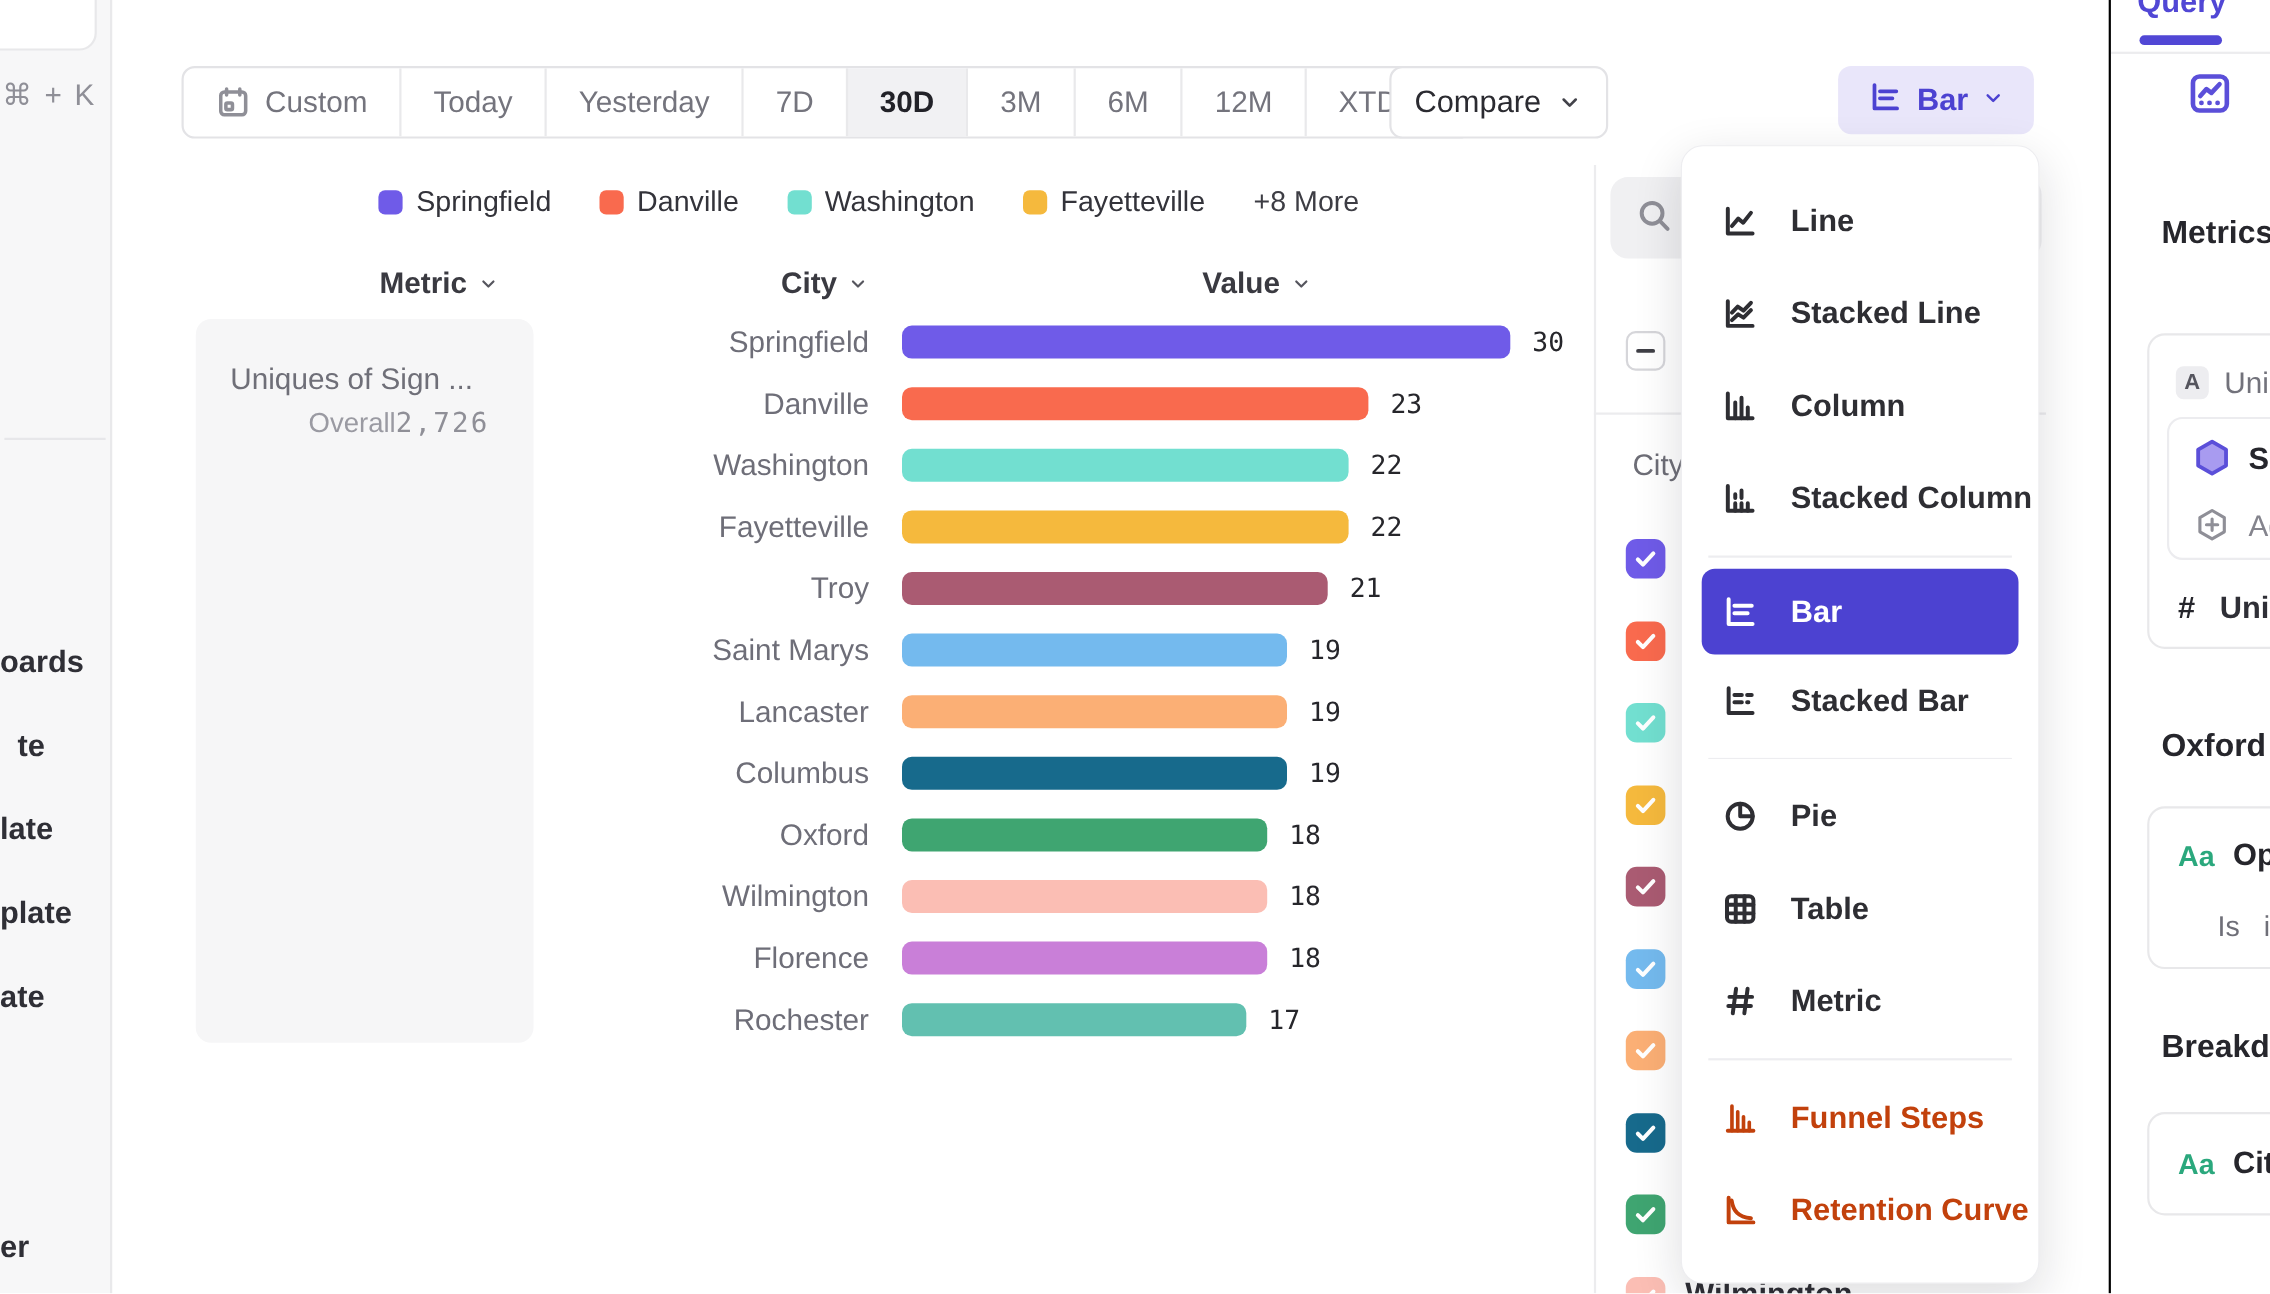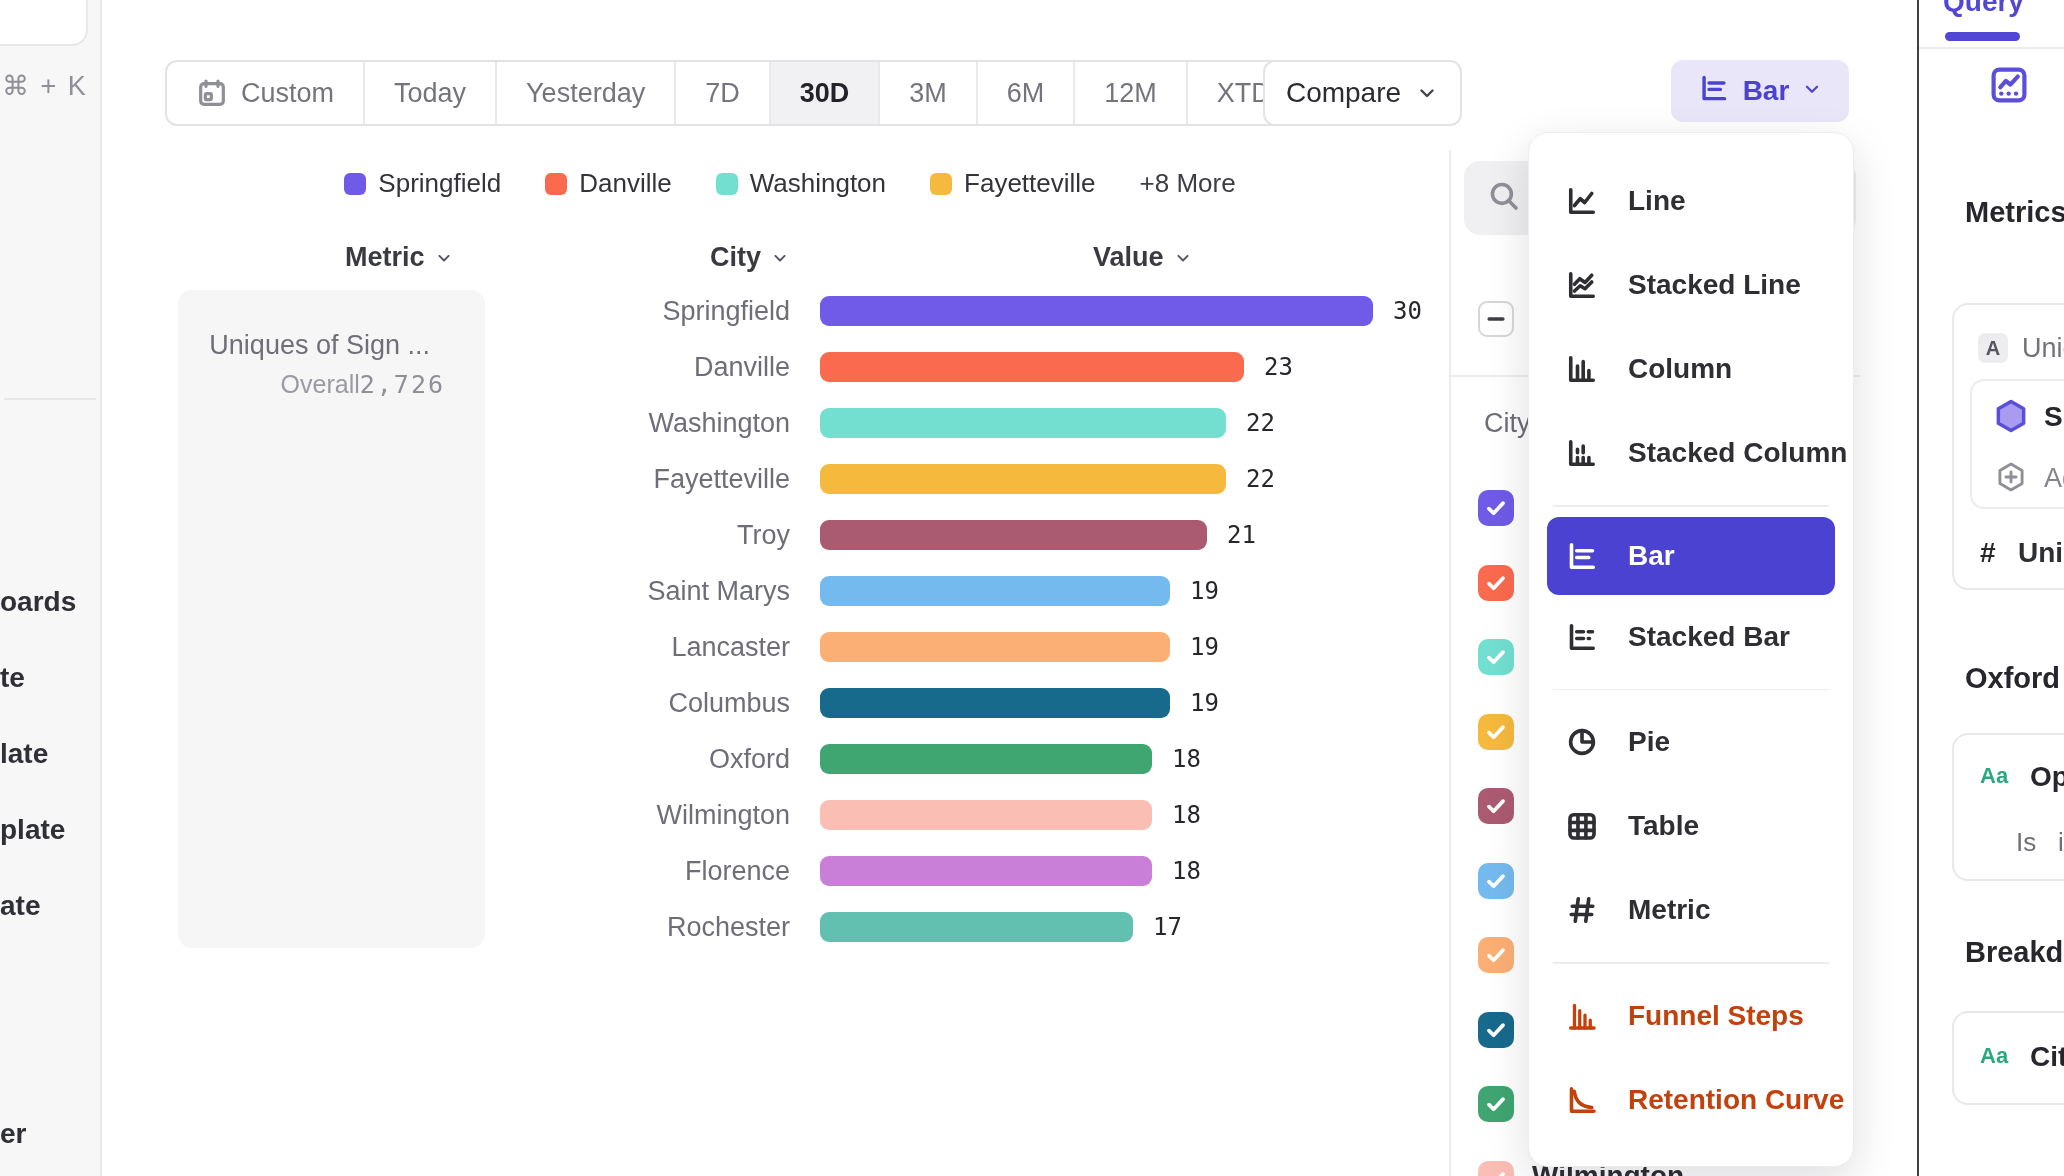--- a/index.html
+++ b/index.html
@@ -74,51 +74,51 @@
   #charttype-menu{left:1528px;top:132px;width:326px;background:#fff;border:1.5px solid #ededf0;border-radius:20px;
     box-shadow:0 14px 44px rgba(23,23,35,.14);z-index:20;padding:26px 0 24px 0;box-sizing:border-box;}
   .menu-item{display:flex;align-items:center;height:84px;padding-left:33px;gap:26px;font-size:28px;font-weight:600;
     color:#2e2e33;cursor:pointer;}
   .menu-item .mi-icon{display:flex;width:40px;justify-content:center;}
   .menu-item.selected{background:#4c42d1;color:#ffffff;margin:0 18px;padding-left:15px;border-radius:12px;height:78px;}
   .menu-item.disabled{color:#c2410c;cursor:default;}
   .menu-divider{height:1.5px;background:#ededf0;margin:10px 24px;}
 
   
-  #query-panel{left:1917px;top:0;width:147px;height:1176px;background:#fff;border-left:2px solid #404040;
+  #query-panel{left:1917px;top:0;width:147px;height:1176px;background:#fff;border-left:2px solid #000000;
     z-index:5;overflow:hidden;box-sizing:border-box;}
   #query-tab{position:absolute;left:24px;top:-14px;font-size:28px;font-weight:700;color:#5147d5;cursor:pointer;}
   #query-tab-underline{position:absolute;left:26px;top:32px;width:75px;height:9px;border-radius:5px;background:#5147d5;}
   #query-divider{position:absolute;left:0;top:47px;width:147px;height:2px;background:#ececee;}
   #insights-icon{position:absolute;left:69px;top:64px;color:#5b4fd9;}
   .side-heading{position:absolute;left:46px;font-size:29px;font-weight:700;color:#26262c;white-space:nowrap;}
   .side-card{position:absolute;left:33px;width:260px;border:2px solid #e8e8ea;border-radius:16px;background:#fff;box-sizing:border-box;}
   #metrics-card{top:303px;height:287px;}
   .badge-a{position:absolute;width:30px;height:30px;background:#ededf0;border-radius:7px;display:flex;align-items:center;
     justify-content:center;font-size:20px;font-weight:600;color:#55555e;}
   .frag-gray{position:absolute;font-size:27px;color:#72727b;white-space:nowrap;}
   #inner-event-card{position:absolute;left:16px;top:74px;width:250px;height:130px;border:2px solid #ececef;border-radius:14px;box-sizing:border-box;}
   .frag-dark{position:absolute;font-size:28px;font-weight:600;color:#26262c;white-space:nowrap;}
-  .aa-badge{position:absolute;font-size:22px;font-weight:700;color:#2ba87d;white-space:nowrap;}
+  .aa-badge{position:absolute;font-size:26px;font-weight:700;color:#2ba87d;white-space:nowrap;}
   #filter-card{top:733px;height:148px;}
   #breakdown-card{top:1011px;height:94px;}
   .cond-text{position:absolute;font-size:26px;color:#6f6f78;white-space:pre;}
 </style>
 </head>
 <body>
 
 <div id="app">
 
   <div id="left-rail" class="abs">
     <div id="rail-searchbox" class="abs"></div>
     <div id="rail-shortcut" class="abs">⌘ + K</div>
     <div id="rail-divider" class="abs"></div>
     <div id="rail-items">
         <div class="rail-item abs" style="top: 586px;">oards</div>
-        <div class="rail-item abs" style="top: 662px;">te</div>
+        <div class="rail-item abs" style="top: 662px; padding-left: 16px;">te</div>
         <div class="rail-item abs" style="top: 738px;">late</div>
         <div class="rail-item abs" style="top: 814px;">plate</div>
         <div class="rail-item abs" style="top: 890px;">ate</div>
         <div class="rail-item abs" style="top: 1118px;">er</div>
       </div>
   </div>
 
   <div id="date-control" class="abs">
       <div class="seg">
         <span class="sicon">

